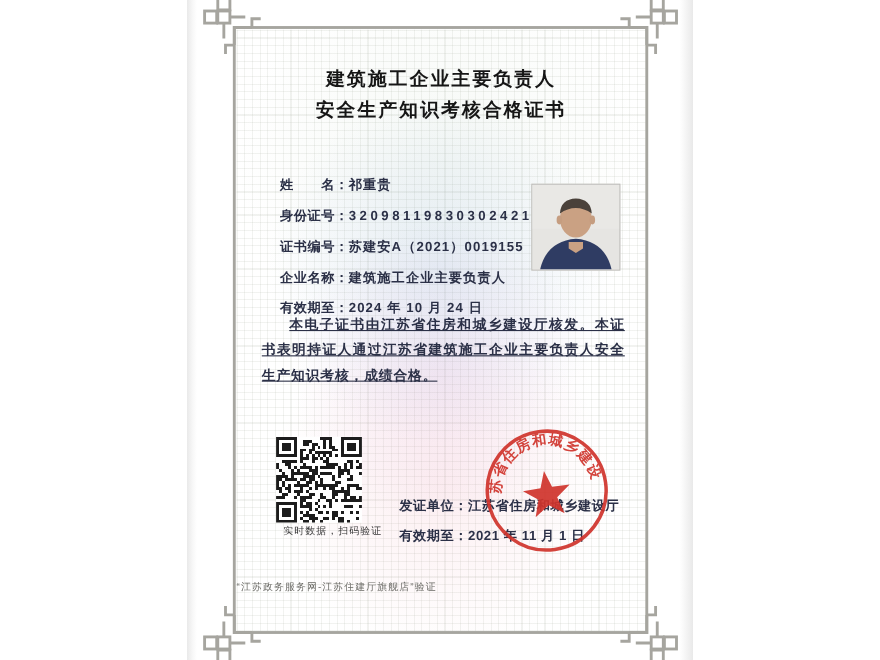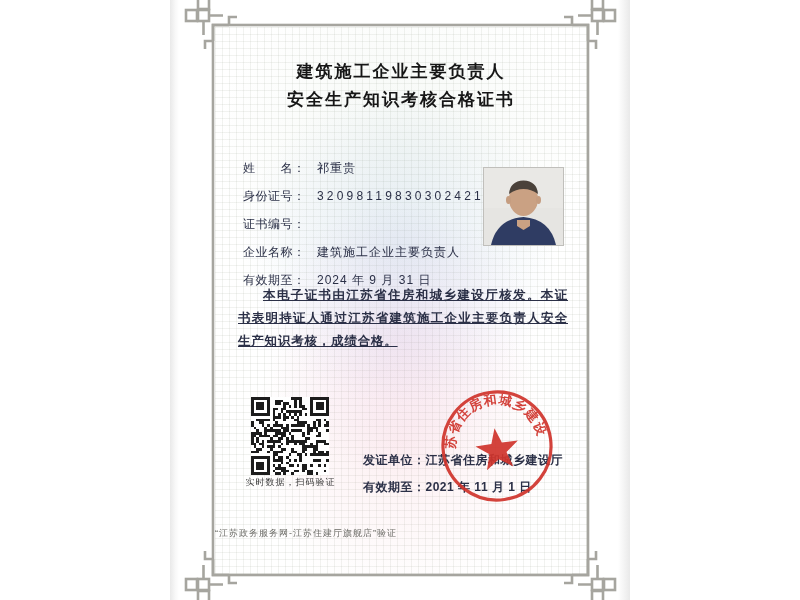--- a/index.html
+++ b/index.html
@@ -23,31 +23,31 @@
       radial-gradient(circle at 50% 76%, rgba(235,130,150,0.13), rgba(235,130,150,0) 34%),
       radial-gradient(circle at 50% 22%, rgba(160,190,160,0.10), rgba(160,190,160,0) 40%),
       repeating-linear-gradient(0deg, rgba(150,158,140,0.13) 0 1px, transparent 1px 7px),
       repeating-linear-gradient(90deg, rgba(150,158,140,0.13) 0 1px, transparent 1px 7px);
   }
   .title{position:absolute;left:45px;width:372px;text-align:center;
     font-weight:bold;font-size:17px;letter-spacing:2px;color:#161616;}
   .title.l1{top:60px;}
   .title.l2{top:88px;}
   .fields{position:absolute;left:73px;top:160px;width:250px;color:#2b3047;}
-  .field-row{display:flex;margin-bottom:11px;font-size:12px;font-weight:normal;align-items:baseline;}
+  .field-row{display:flex;margin-bottom:11px;font-size:12px;font-weight:bold;align-items:baseline;text-align:right;}
   .field-label{width:74px;flex:0 0 74px;letter-spacing:0.5px;}
   .field-value{letter-spacing:1px;white-space:nowrap;}
   .field-value.id{letter-spacing:3.2px;font-size:12px;}
   .photo{position:absolute;left:313px;top:167px;width:81px;height:79px;
     border:1px solid #c0bfbb;background:#e7e6e3;box-sizing:border-box;}
   .body-par{position:absolute;left:68px;top:284px;width:330px;
     font-size:12.5px;font-weight:bold;line-height:1.85;letter-spacing:0.8px;
     color:#2b3047;text-indent:2em;text-align:justify;text-decoration:underline;}
   .qr{position:absolute;left:81px;top:397px;width:78px;height:78px;background:#fff;}
-  .qr-caption{position:absolute;left:58px;top:476px;width:125px;text-align:center;
+  .qr-caption{position:absolute;left:70px;top:476px;width:125px;text-align:center;
     font-size:9px;color:#3a3a3a;letter-spacing:1px;}
   .issue-row{position:absolute;left:193px;font-size:12px;font-weight:bold;
     color:#2b3047;letter-spacing:0.5px;white-space:nowrap;}
   .issue-row.unit{top:452px;}
   .issue-row.date{top:479px;}
   .seal{position:absolute;left:265px;top:384px;width:124px;height:124px;
     pointer-events:none;opacity:0.92;}
   .footer-note{position:absolute;left:45px;top:527px;width:372px;text-align:left;
     font-size:9px;color:#6b6b66;letter-spacing:1px;}
 </style>
@@ -83,28 +83,29 @@
     <div class="field-row">
       <span class="field-label">姓　　名：</span>
       <span class="field-value">祁重贵</span>
     </div>
     <div class="field-row">
       <span class="field-label">身份证号：</span>
       <span class="field-value id">32098119830302421X</span>
     </div>
     <div class="field-row">
       <span class="field-label">证书编号：</span>
+      <span class="field-value">苏建安A（2021）0019155</span>
     </div>
     <div class="field-row">
       <span class="field-label">企业名称：</span>
       <span class="field-value">建筑施工企业主要负责人</span>
     </div>
     <div class="field-row">
       <span class="field-label">有效期至：</span>
-      <span class="field-value">2024 年 9 月 31 日</span>
+      <span class="field-value">2024 年 10 月 24 日</span>
     </div>
   </div>
 
   <div class="photo">
     <svg width="79" height="77" viewBox="0 0 79 77">
       <rect x="0" y="0" width="79" height="77" fill="#e6e5e2"></rect>
       <rect x="0" y="0" width="79" height="40" fill="#e9e8e5"></rect>
       <path d="M7 77 Q13 51 39.5 49 Q66 51 72 77 Z" fill="#2f3c63"></path>
       <path d="M33 52 h13 v6 l-6.5 4 -6.5 -4 Z" fill="#caa183"></path>
       <ellipse cx="39.5" cy="31" rx="14.5" ry="17" fill="#caa183"></ellipse>

